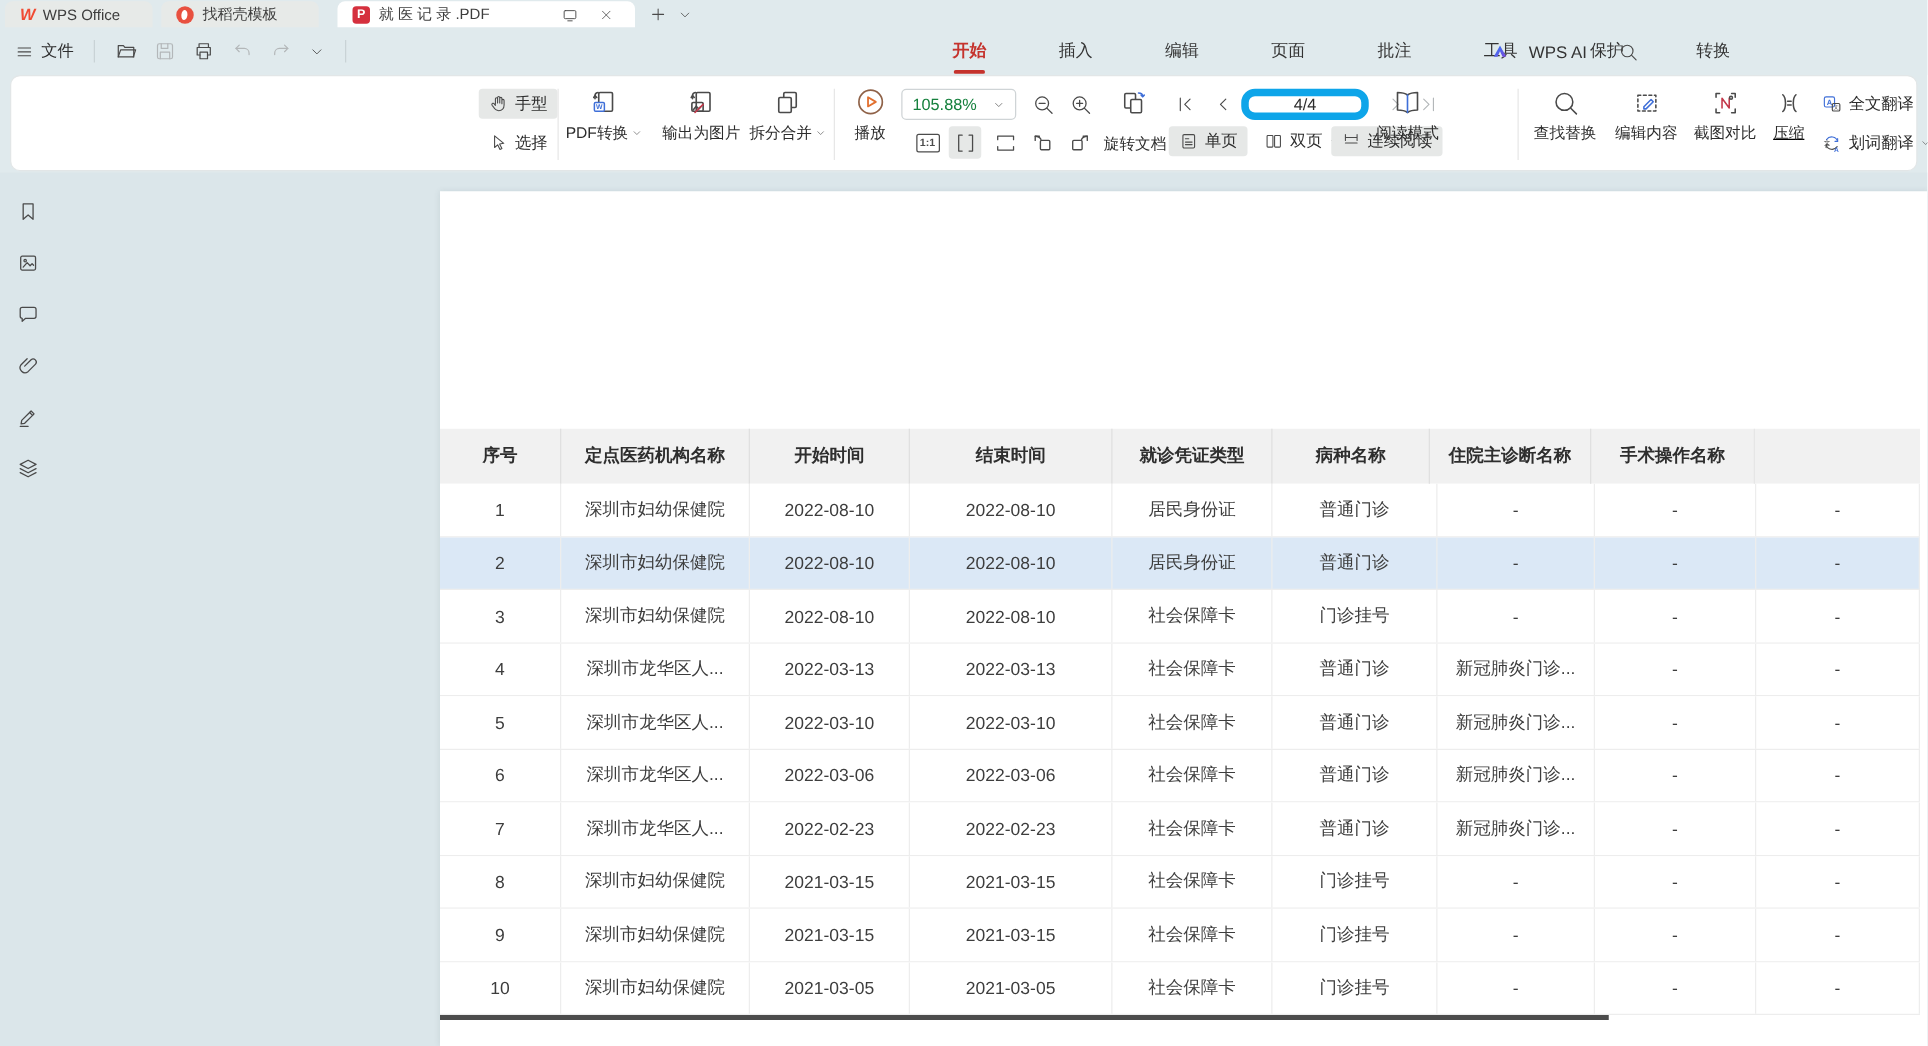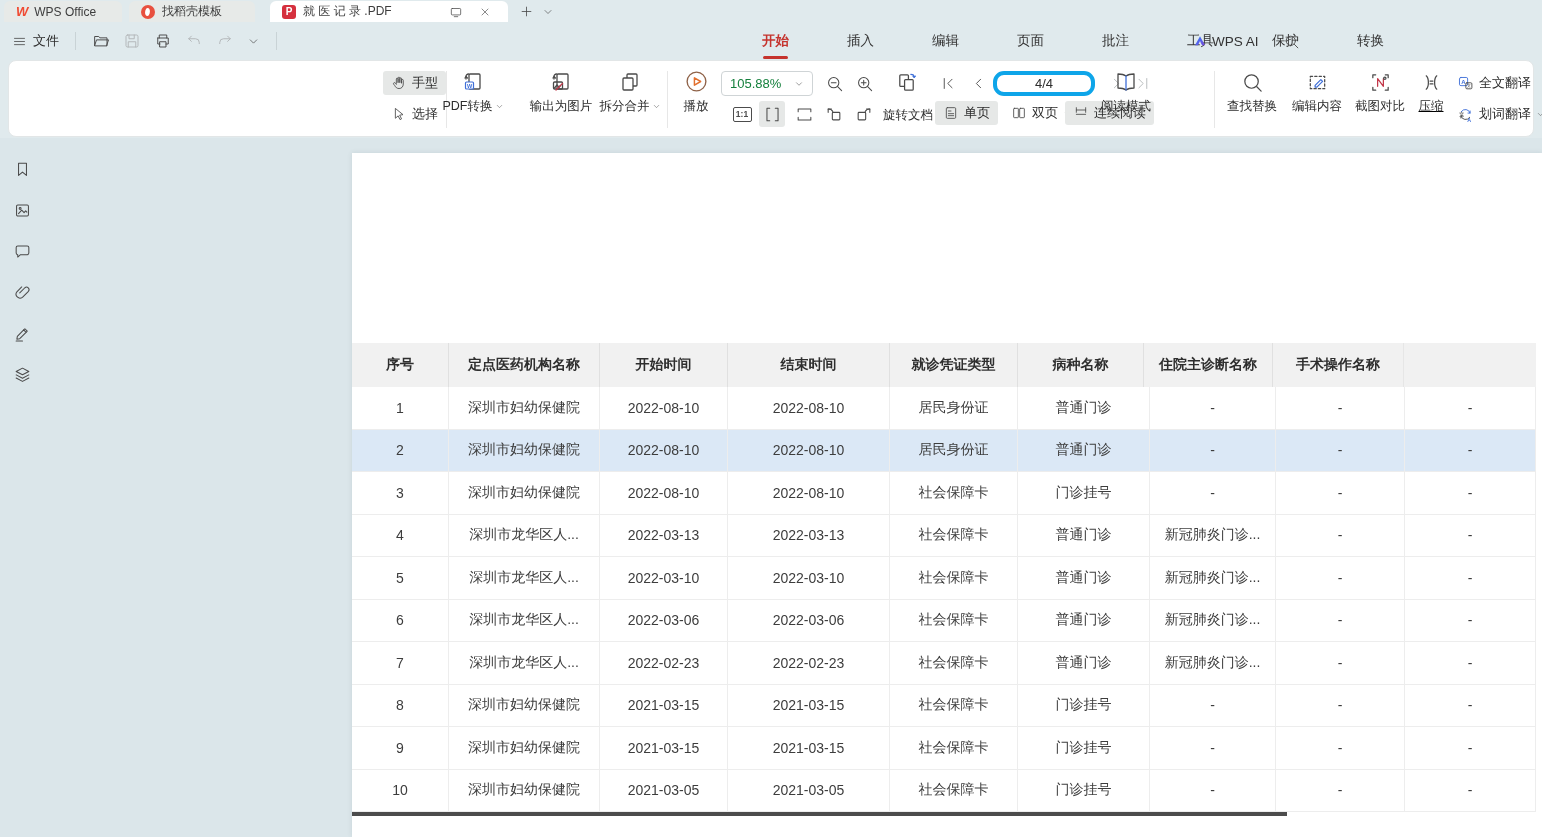--- a/index.html
+++ b/index.html
@@ -30,38 +30,38 @@
   .mb-left { display:flex; align-items:center; gap:13px; padding-left:12px; }
   .file-btn { display:flex; align-items:center; gap:6px; font-size:13px; color:#2e2e2e; }
   .vdiv { width:1px; height:18px; background:#c9d3d6; margin:0 3px; }
   .qbtn { display:flex; align-items:center; }
   .menu-items { position:absolute; left:738px; top:0; height:38px; display:flex; align-items:center; gap:34px; }
   .menu-item { font-size:13.5px; color:#333; position:relative; cursor:default;margin-left:24px; }
   .menu-item.active { color:#c5332d; font-weight:bold; }
   .menu-item.active::after { content:""; position:absolute; left:1px; right:1px; bottom:-9px; height:3px;
     background:#c5332d; border-radius:2px; }
   .ai-zone { position:absolute; left:1192px; top:0; height:38px; display:flex; align-items:center; gap:24px; }
-  .ai-label { font-size:13.5px; color:#333; display:flex; align-items:center; gap:4px; }
+  .ai-label { font-size:13.5px; color:#333; display:flex; align-items:center; gap:15px; }
 
   
   .ribbon { position:absolute; left:8px; top:60px; width:1526px; height:77px; background:#fff;
     border:1px solid #e2e6e7; border-radius:8px; }
   .rabs { position:absolute; }
   .pill { display:flex; align-items:center; gap:5px; height:24px; padding:0 8px; border-radius:3px;
     font-size:13px; color:#2d2d2d; white-space:nowrap; }
   .pill.on { background:#e6e8e7; }
   .ritem { position:absolute; text-align:center; }
   .ritem .ico { height:26px; display:flex; align-items:flex-end; justify-content:center; }
   .ritem .lbl { font-size:12.5px; color:#2d2d2d; margin-top:4px; white-space:nowrap;
     display:flex; align-items:center; justify-content:center; gap:2px; }
   .rdiv { position:absolute; top:10px; width:1px; height:57px; background:#e7e7e7; }
   .zoombox { position:absolute; display:flex; align-items:center; justify-content:space-between;
     padding:0 8px; border:1px solid #cfd4d6; border-radius:4px; background:#fff; font-size:13px; color:#15803d; }
   .pageinput { position:absolute; display:flex; align-items:center; justify-content:center;
-    border:4px solid #0ea5e9; border-radius:11px; background:#fff; font-size:13px; color:#2d2d2d; }
+    border:6px solid #0ea5e9; border-radius:11px; background:#fff; font-size:13px; color:#2d2d2d; }
   .sbtn { position:absolute; display:flex; align-items:center; justify-content:center;
     width:26px; height:25px; border-radius:3px; }
   .sq { position:absolute; width:26px; height:26px; display:flex; align-items:center; justify-content:center; border-radius:3px; }
   .sq.on { background:#e6e8e7; }
   .one2one { width:19px; height:15px; border:1.4px solid #4c4c4c; border-radius:2px;
     font-size:8.5px; font-weight:bold; color:#4c4c4c; display:flex; align-items:center; justify-content:center; }
   .rlabel { position:absolute; font-size:12.5px; color:#2d2d2d; white-space:nowrap; }
 
   
   .workspace { position:absolute; left:0; top:138px; width:1542px; height:699px; background:#dbe6ea; }
@@ -247,21 +247,21 @@
       <svg width="16" height="16" viewBox="0 0 24 24">
           <g class="st">
         <path d="M7 4l11 9-5 .7 2.8 5.6-2.3 1.1-2.8-5.6L7 18z"></path>
           </g>
         </svg>
       <span>选择</span>
     </div>
 
     <div class="rdiv" style="left:437px;"></div>
 
-    <div class="ritem" style="left:428px; top:7px; width:72px;">
+    <div class="ritem" style="left:438px; top:7px; width:72px;">
       <div class="ico">
         <svg width="24" height="24" viewBox="0 0 24 24">
             <g class="st">
               <rect x="8" y="4" width="11" height="15" rx="1"></rect>
               <path d="M5 9V6.5A2.5 2.5 0 017.5 4"></path>
               <path d="M4 8l1-1.5L6.4 8"></path>
             </g>
             <rect x="4.5" y="12" width="8" height="7" rx="1" fill="#fff" stroke="#3f6fd8" stroke-width="1.2"></rect>
             <text x="8.5" y="17.6" font-size="5.5" font-weight="bold" fill="#3f6fd8" text-anchor="middle">W</text>
           </svg>

